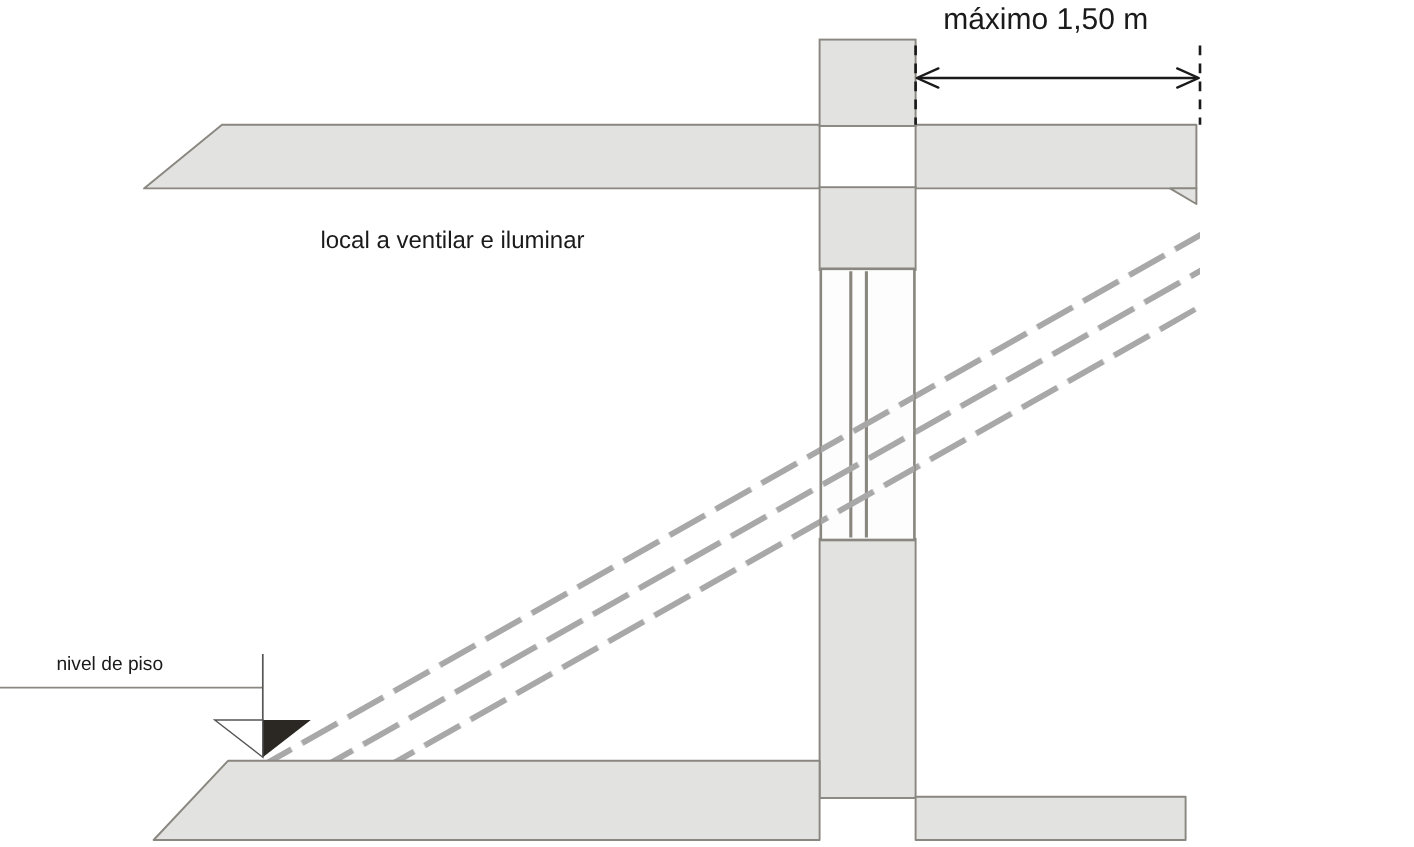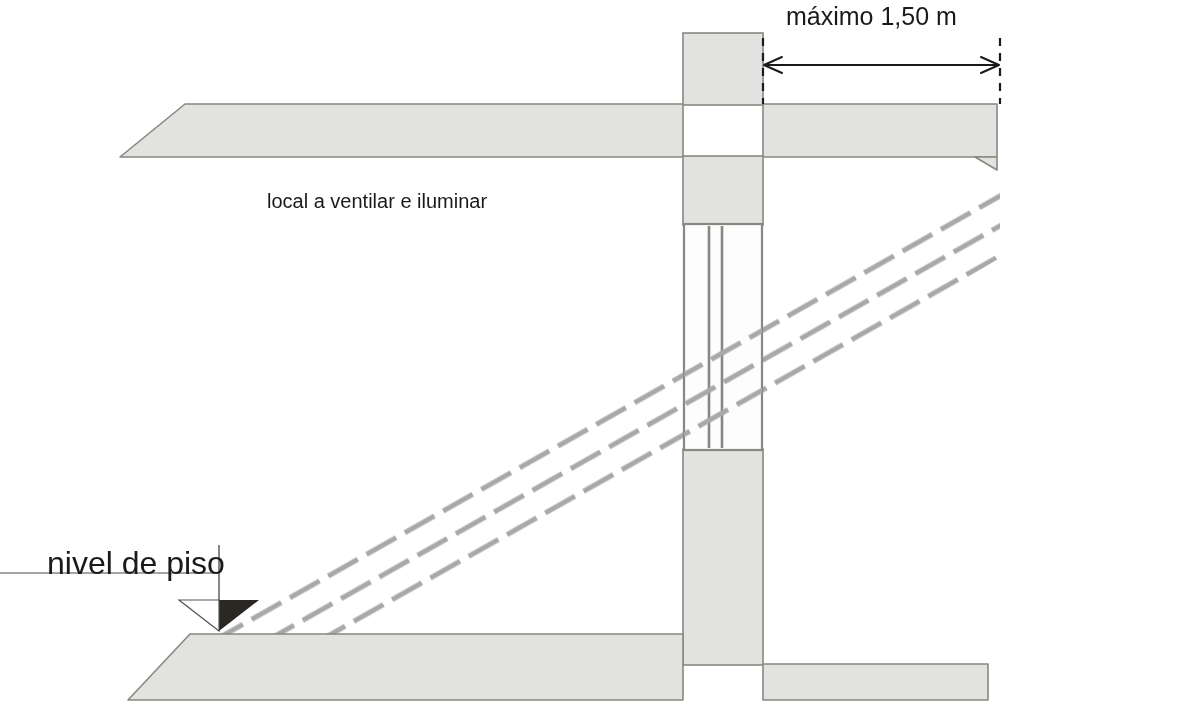--- a/index.html
+++ b/index.html
@@ -2,21 +2,21 @@
 <html><head>
 <meta charset="utf-8">
 <style>
   html,body{margin:0;padding:0;background:#ffffff;}
   body{font-family:"Liberation Sans",sans-serif;}
   #stage{position:relative;width:1026px;height:706px;background:#ffffff;overflow:hidden;}
   #stage svg{position:absolute;left:0;top:0;}
   .lbl{position:absolute;color:#1a1a1a;white-space:nowrap;font-family:"Liberation Sans",sans-serif;}
   #dim-label{left:786px;top:2px;font-size:25px;}
   #room-label{left:267px;top:190px;font-size:20px;}
-  #floor-label{left:47px;top:545px;font-size:32px;}
+  #floor-label{left:47px;top:545px;font-size:16px;}
 </style>
 </head>
 <body>
 
 <div id="stage">
 
   <svg width="1178" height="706" viewBox="0 0 1178 706">
     <defs>
 
       <clipPath id="coneClip">

